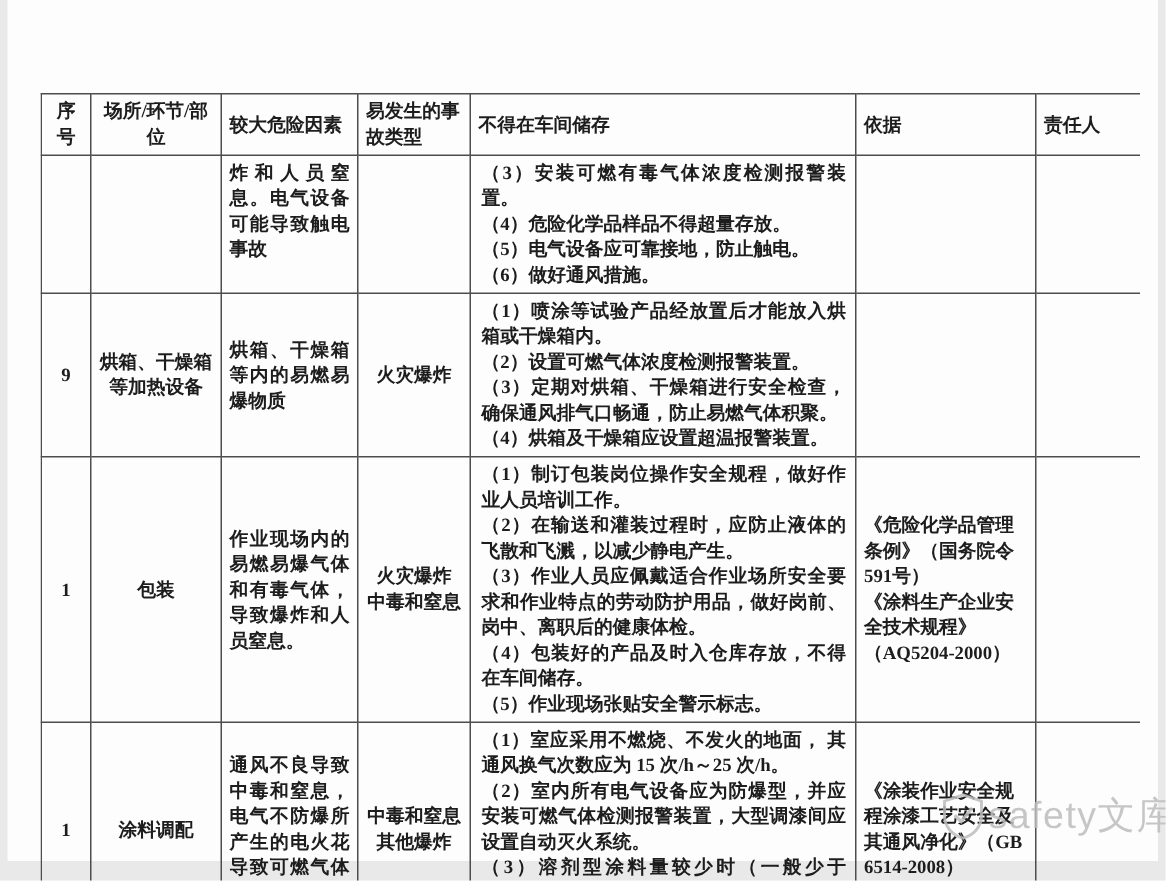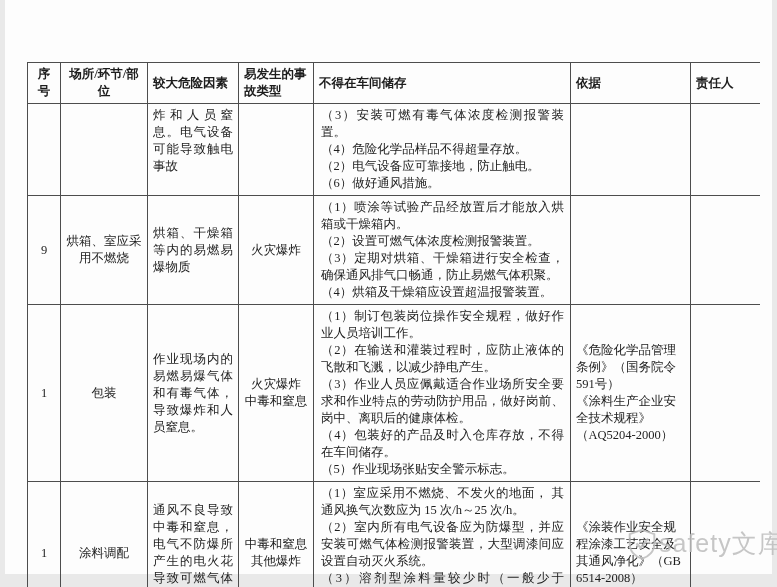--- a/index.html
+++ b/index.html
@@ -20,20 +20,21 @@
     border-collapse:collapse;table-layout:fixed;width:733px;
     font-size:12.5px;line-height:17px;color:#1d1d1d;
   }
   td,th{
     border:1px solid #4d4d4d;
     padding:3px 5px;
     vertical-align:middle;
     overflow:hidden;
     white-space:pre-line;
     box-sizing:border-box;
+    font-weight:bold;
   }
   th{font-weight:bold;text-align:left;background:#fdfdfd;}
   th.c, td.c{text-align:center;}
   td.j{text-align:justify;}
   td.measures{padding-left:7px;padding-right:6px;vertical-align:top;}
   td.basis{vertical-align:middle;}
   tr.header{height:34px;}
   tr.r-cont{height:76px;}
   tr.r-cont td{vertical-align:top;}
   tr.r9{height:96px;}
@@ -77,29 +78,29 @@
       <th>责任人</th>
     </tr>
 
     <tr class="r-cont">
       <td class="c"></td>
       <td class="c"></td>
       <td class="j">炸和人员窒息。电气设备可能导致触电事故</td>
       <td class="c"></td>
       <td class="measures j">（3）安装可燃有毒气体浓度检测报警装置。
 （4）危险化学品样品不得超量存放。
-（2）电气设备应可靠接地，防止触电。
+（5）电气设备应可靠接地，防止触电。
 （6）做好通风措施。</td>
       <td class="basis"></td>
       <td class="c"></td>
     </tr>
 
     <tr class="r9">
       <td class="c">9</td>
-      <td class="c">烘箱、室应采用不燃烧</td>
+      <td class="c">烘箱、干燥箱等加热设备</td>
       <td class="j">烘箱、干燥箱等内的易燃易爆物质</td>
       <td class="c">火灾爆炸</td>
       <td class="measures j">（1）喷涂等试验产品经放置后才能放入烘箱或干燥箱内。
 （2）设置可燃气体浓度检测报警装置。
 （3）定期对烘箱、干燥箱进行安全检查，确保通风排气口畅通，防止易燃气体积聚。
 （4）烘箱及干燥箱应设置超温报警装置。</td>
       <td class="basis"></td>
       <td class="c"></td>
     </tr>
 

